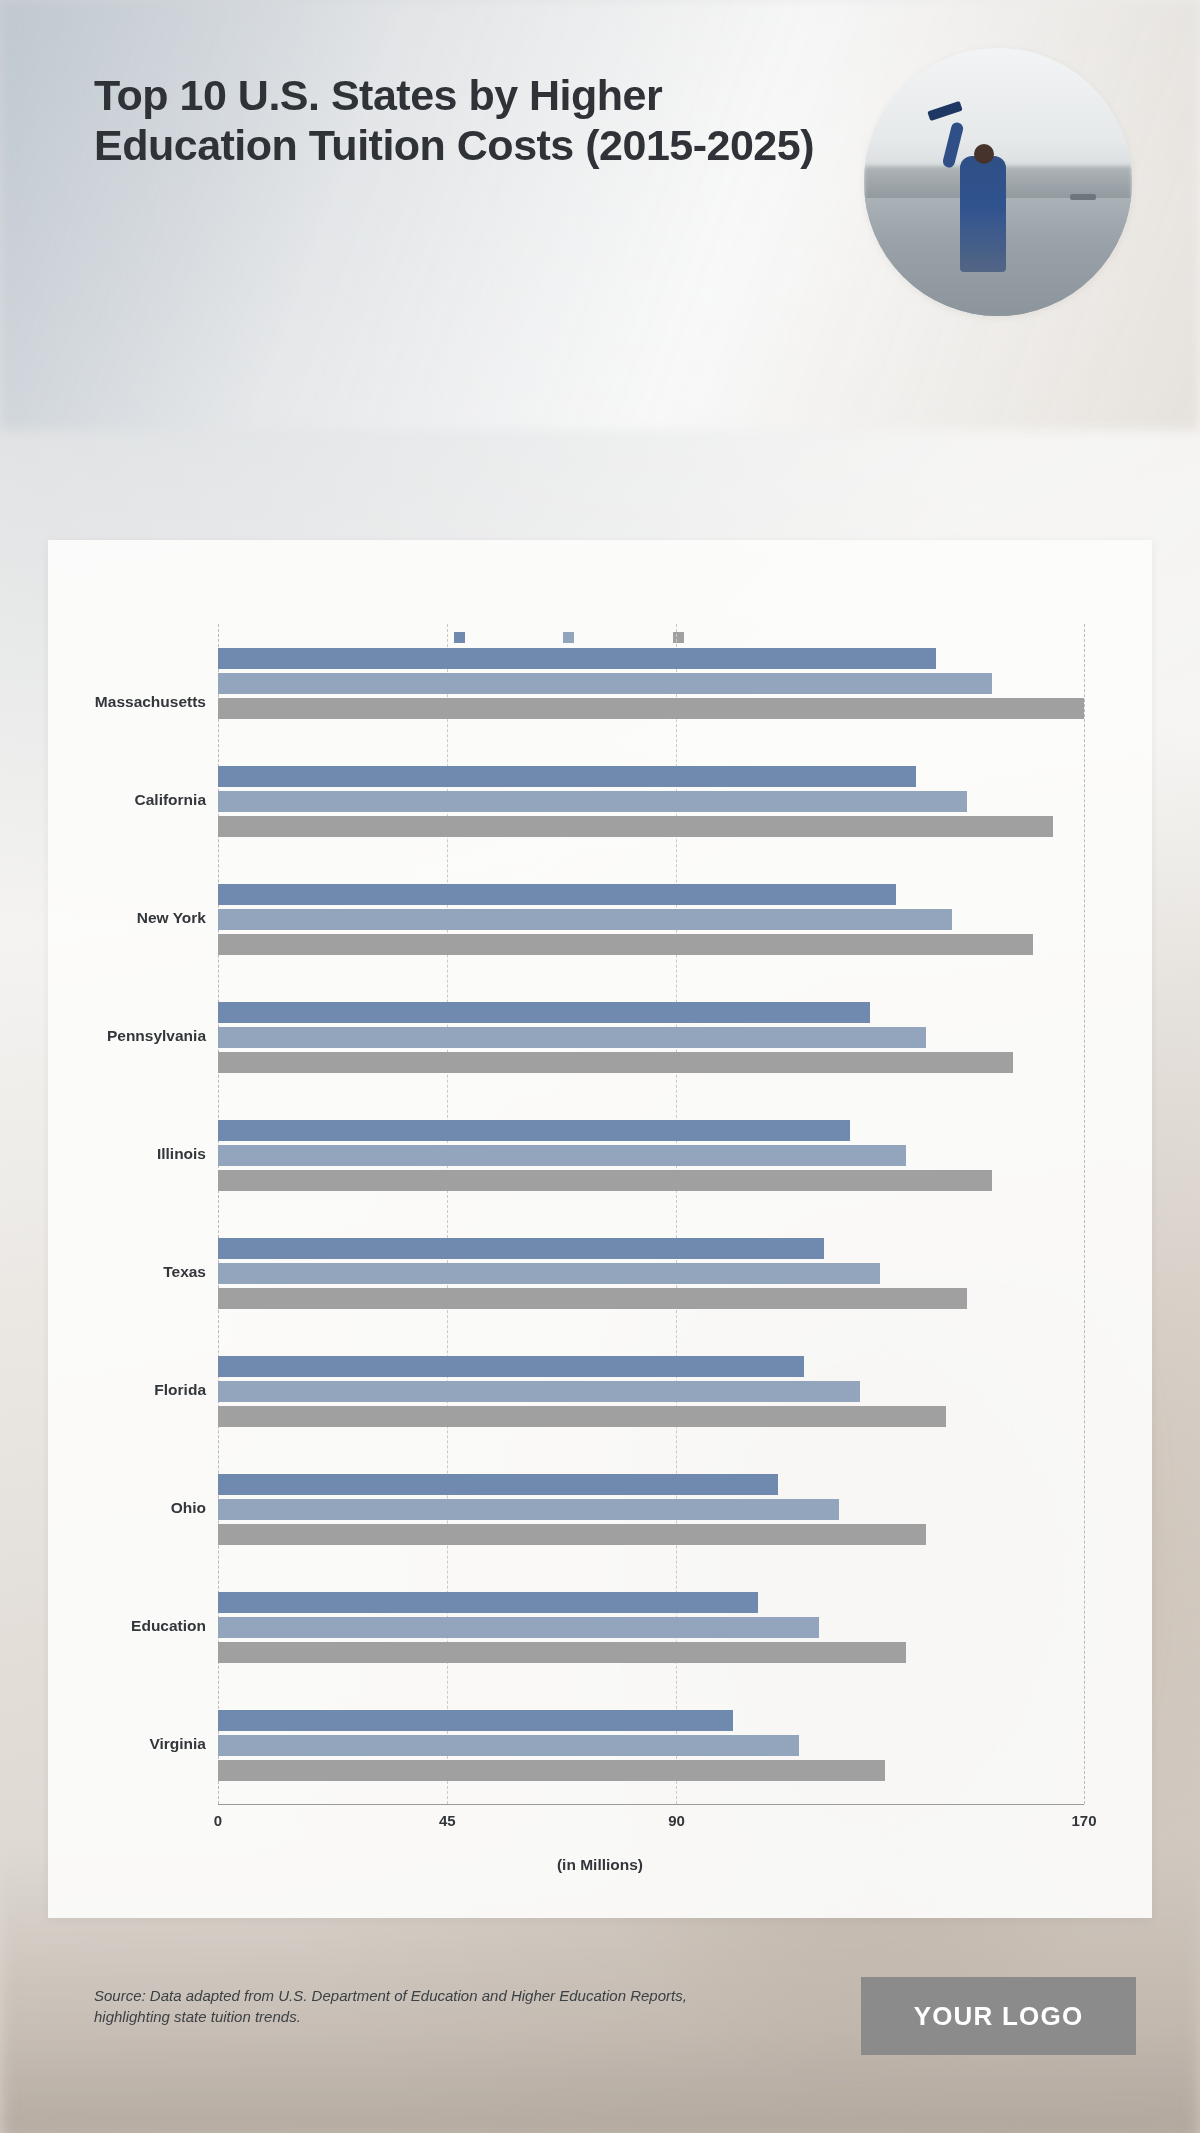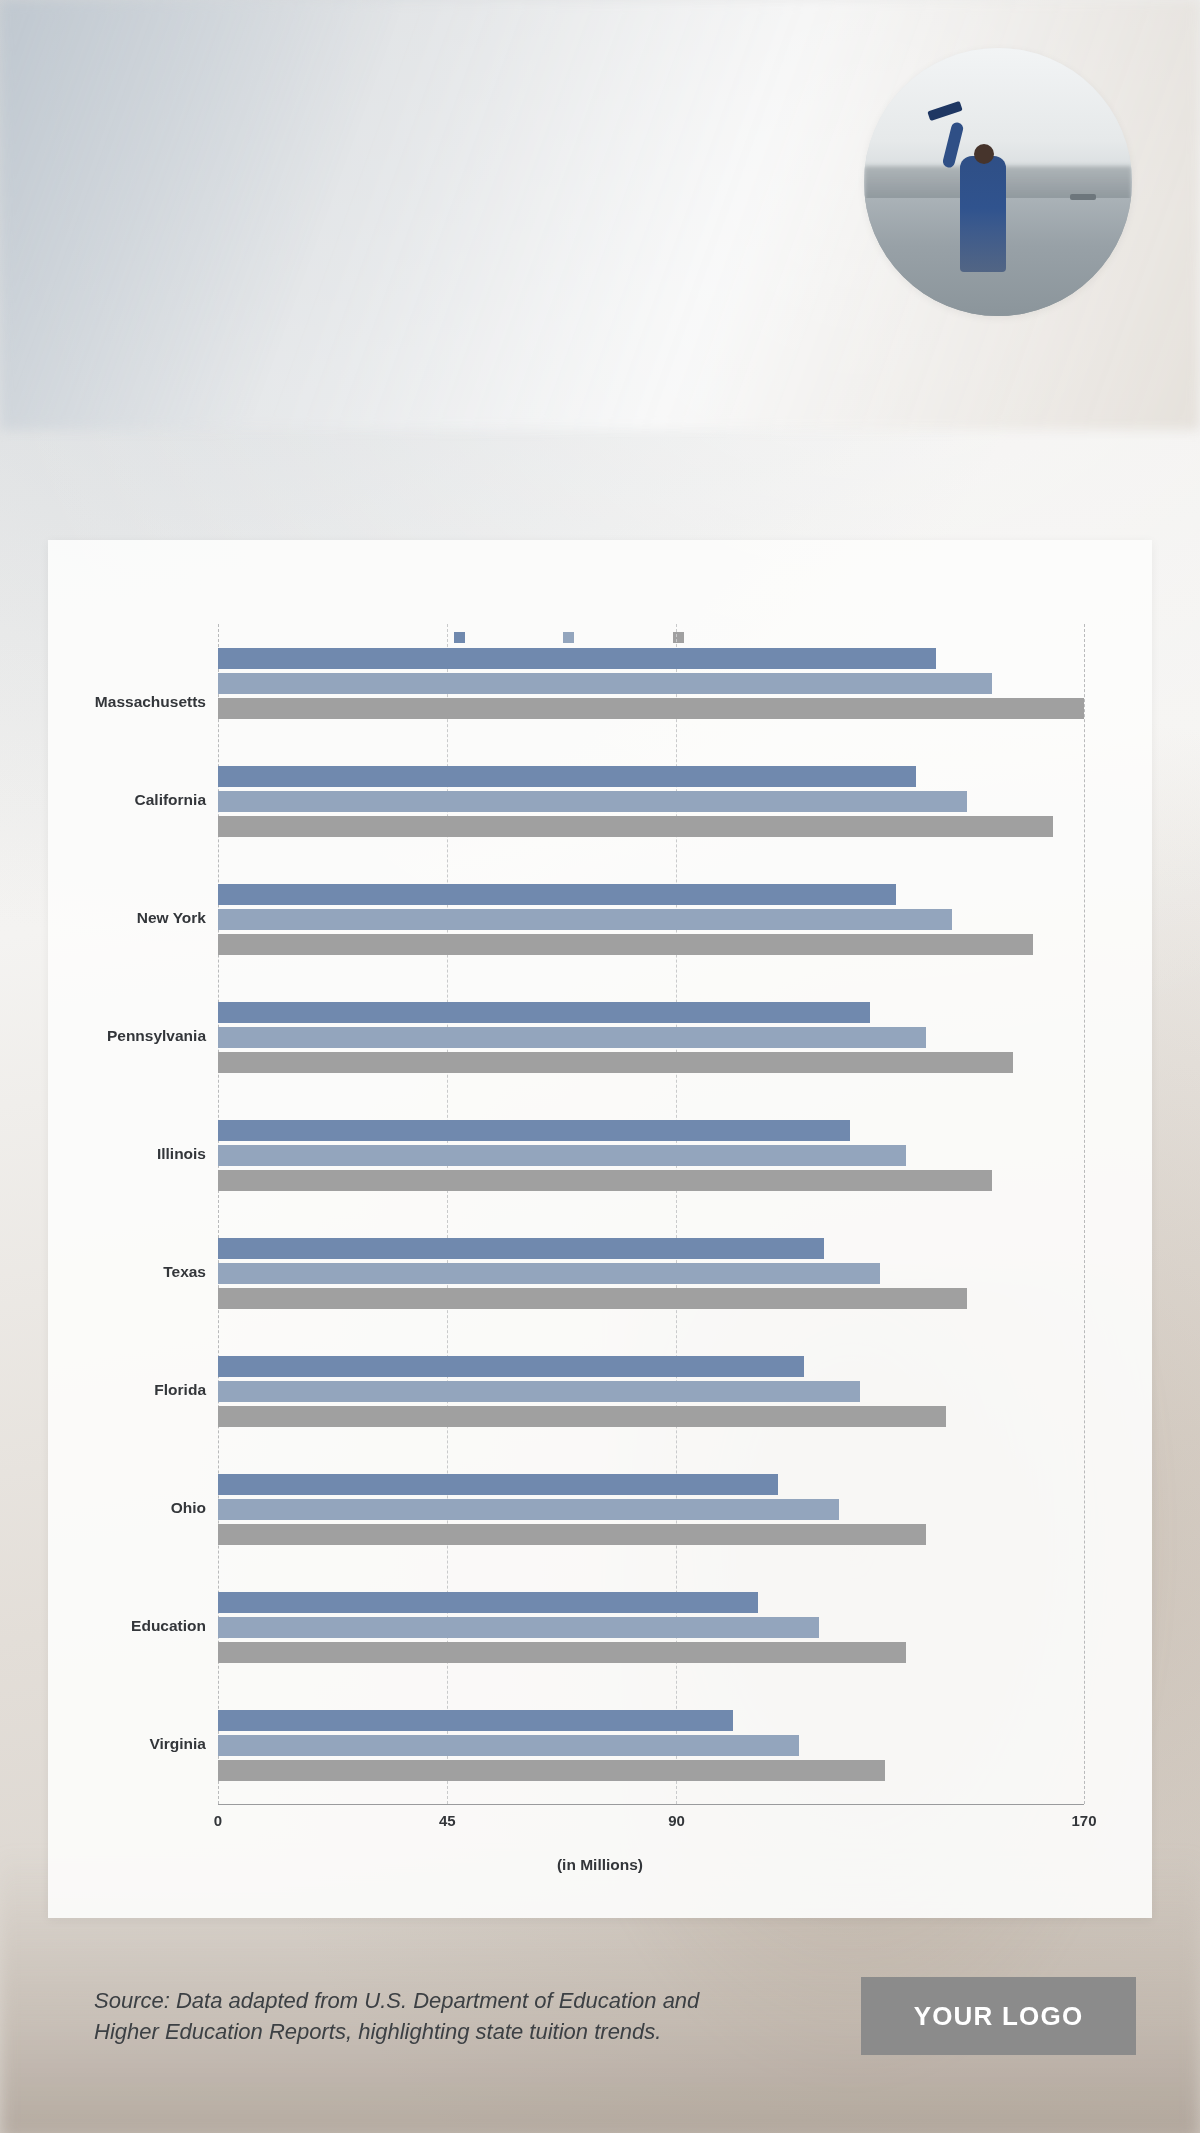--- a/index.html
+++ b/index.html
@@ -204,21 +204,21 @@
     font-weight: bold;
     color: #33363a;
   }
 
   
   .source {
     position: absolute;
     left: 94px;
     top: 1985px;
     width: 660px;
-    font-size: 22px;
+    font-size: 15px;
     line-height: 1.42;
     font-style: italic;
     color: #3c4044;
   }
   .logo {
     position: absolute;
     left: 861px;
     top: 1977px;
     width: 275px;
     height: 78px;
@@ -237,20 +237,21 @@
 </head>
 <body>
 
 <div class="bg">
   <div class="bg-blur-a"></div>
   <div class="bg-blur-b"></div>
   <div class="bg-blur-c"></div>
 </div>
 
 <div class="header">
+  <h1 class="title">Top 10 U.S. States by Higher Education Tuition Costs (2015-2025)</h1>
 </div>
 
 <div class="photo-circle">
   <div class="photo-sky"></div>
   <div class="photo-land"></div>
   <div class="photo-sea"></div>
   <div class="grad-arm"></div>
   <div class="grad-cap"></div>
   <div class="grad-body"></div>
   <div class="grad-head"></div>

